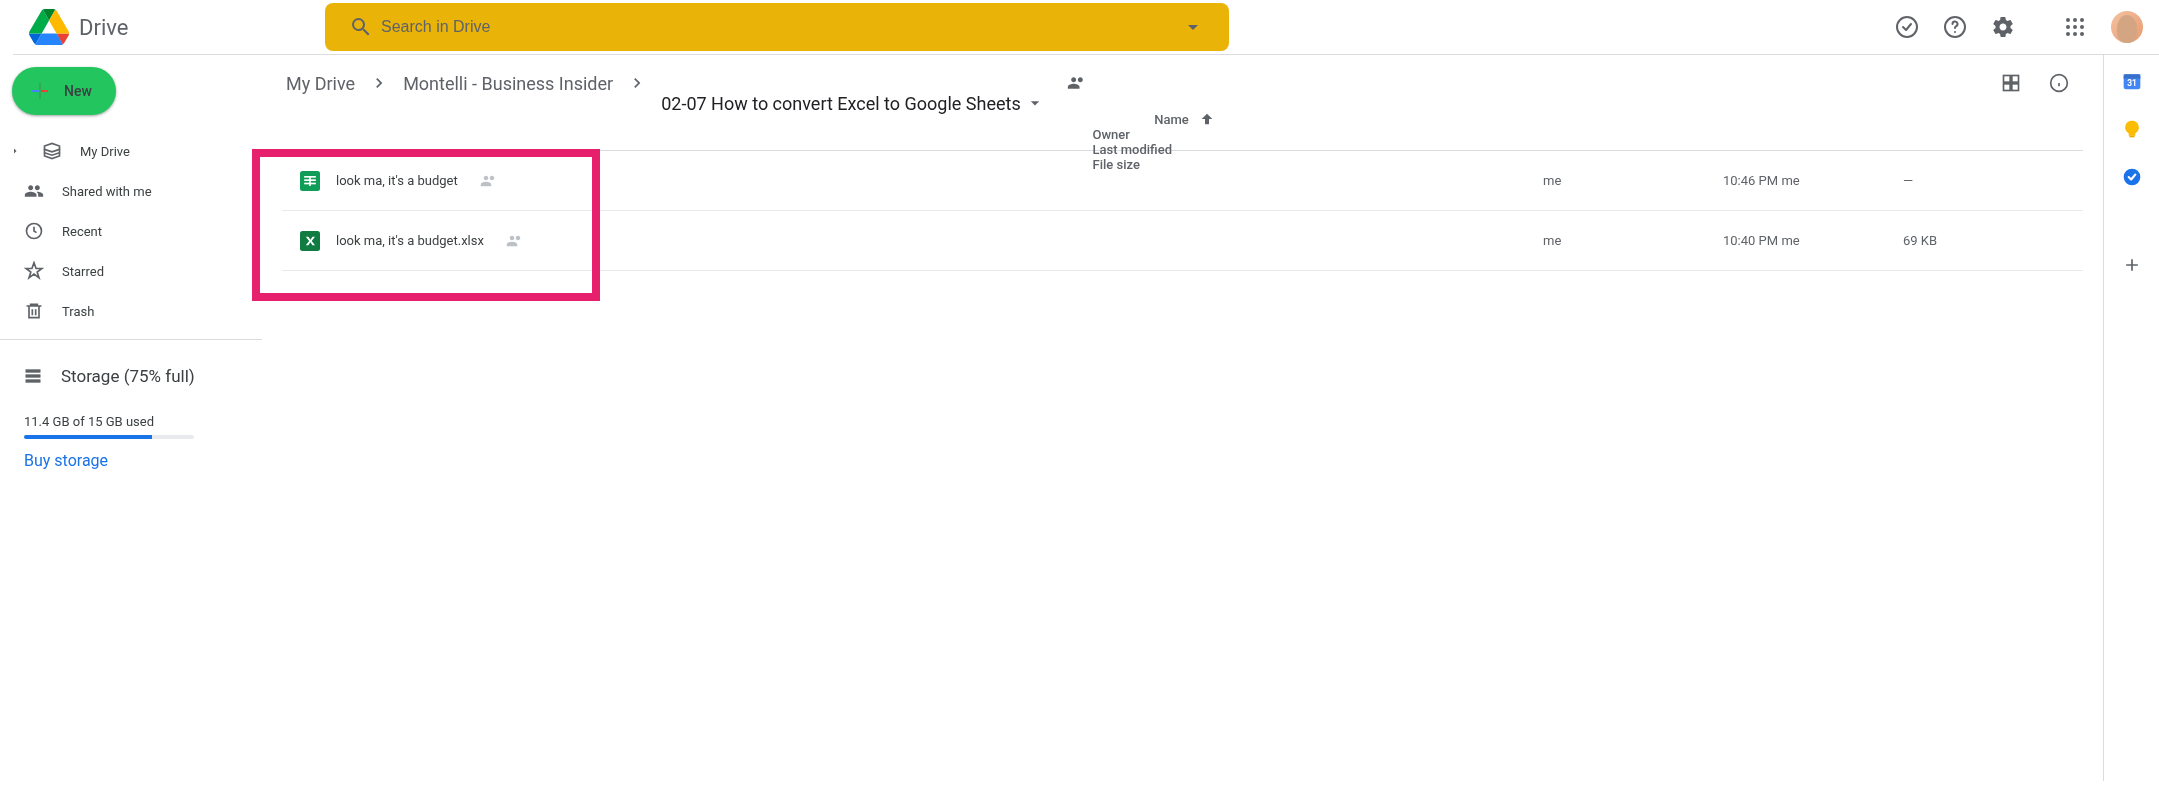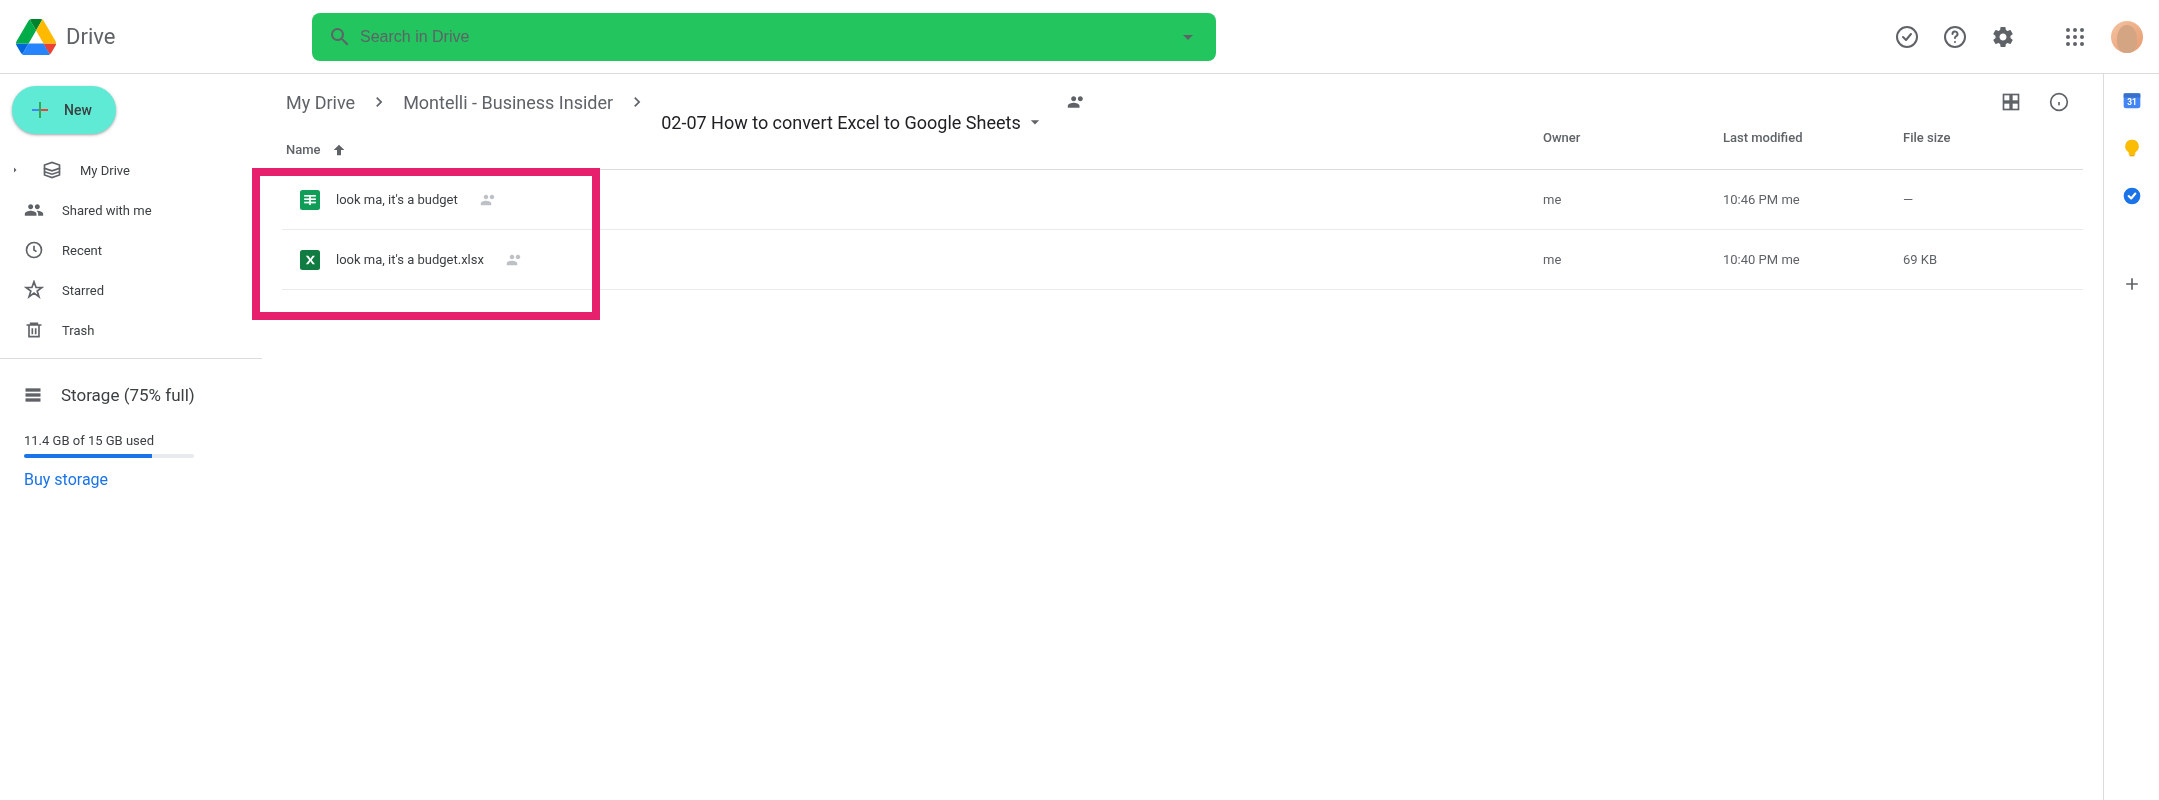--- a/index.html
+++ b/index.html
@@ -9,47 +9,48 @@
       background: #fff;
       width: 2159px;
       height: 800px;
       overflow: hidden;
     }
     
     
     .header {
       display: flex;
       align-items: center;
-      height: 74px;
+      height: 55px;
       padding: 8px 8px 8px 16px;
       border-bottom: 1px solid #dadce0;
+      margin-left: 13px;
     }
     .logo-area {
       display: flex;
       align-items: center;
       width: 296px;
       cursor: pointer;
     }
     .drive-logo {
       width: 40px;
       height: 40px;
       margin-right: 10px;
     }
     .drive-title {
       font-size: 22px;
       color: #5f6368;
     }
     .search-bar {
       display: flex;
       align-items: center;
-      background: #22c55e;
+      background: #eab308;
       border-radius: 8px;
       height: 48px;
       width: 904px;
-      padding: 0 8px;
+      padding: 0 16px;
     }
     .search-icon-wrap {
       width: 40px;
       height: 40px;
       display: flex;
       align-items: center;
       justify-content: center;
       border-radius: 50%;
     }
     .search-input {
@@ -115,21 +116,21 @@
       flex-shrink: 0;
     }
     .new-btn {
       display: inline-flex;
       align-items: center;
       height: 48px;
       padding: 0 24px 0 16px;
       margin-left: 12px;
       border-radius: 24px;
       box-shadow: 0 1px 2px rgba(60,64,67,.3), 0 1px 3px 1px rgba(60,64,67,.15);
-      background: #5eead4;
+      background: #22c55e;
       cursor: pointer;
       gap: 12px;
     }
     .new-btn-label { font-size: 14px; font-weight: 500; color: #3c4043; }
     .nav-list { margin-top: 16px; }
     .nav-item {
       display: flex;
       align-items: center;
       height: 40px;
       padding: 0 12px 0 24px;
@@ -177,24 +178,26 @@
     
     
     .table-area {
       flex: 1;
       padding: 0 20px;
       position: relative;
     }
     .table-header {
       display: flex;
       height: 40px;
+      align-items: center;
       border-bottom: 1px solid #dadce0;
       font-size: 13px;
       font-weight: 500;
       color: #5f6368;
+      flex-direction: column;
     }
     .col-name { flex: 1; display:flex; align-items:center; gap:10px; padding-left:4px; cursor:pointer; }
     .col-owner { width: 180px; }
     .col-modified { width: 180px; }
     .col-size { width: 180px; }
     .sort-arrow { display:inline-flex; }
     
     .file-row {
       display: flex;
       height: 60px;

